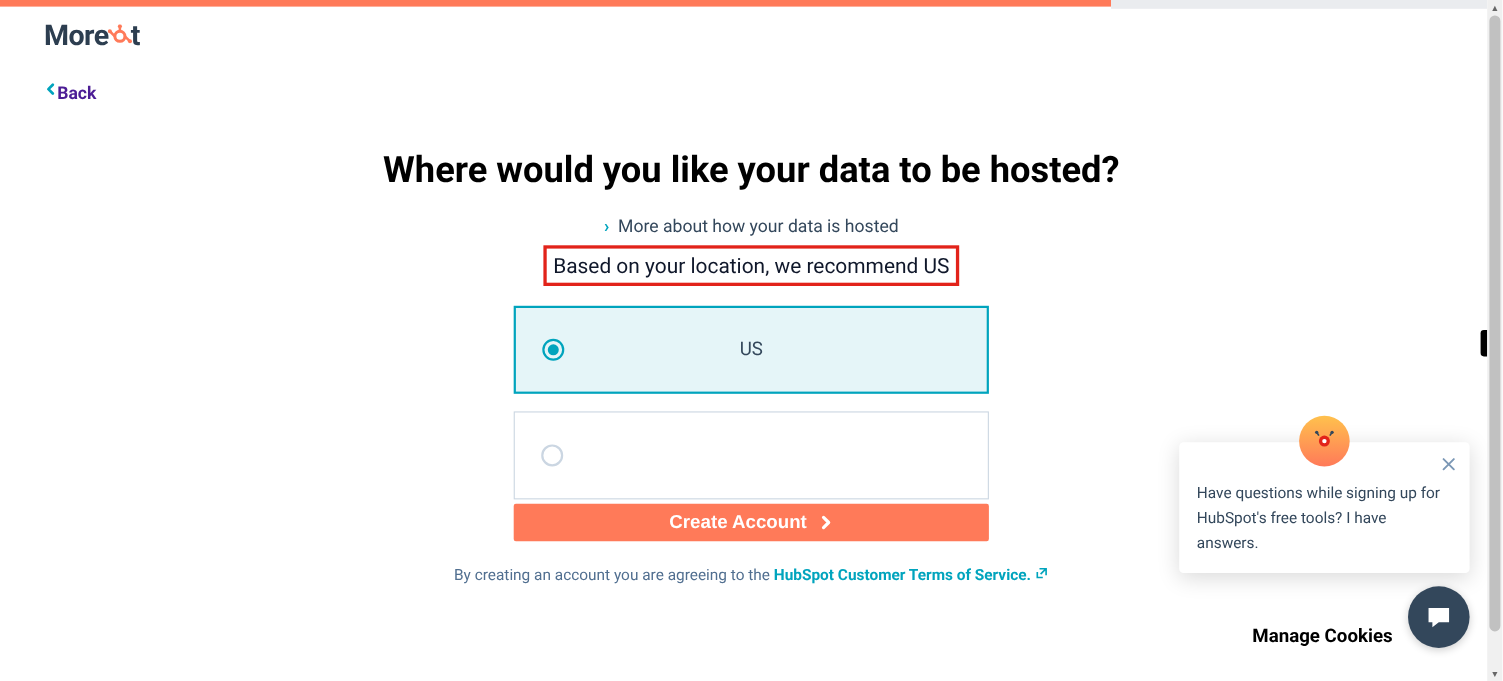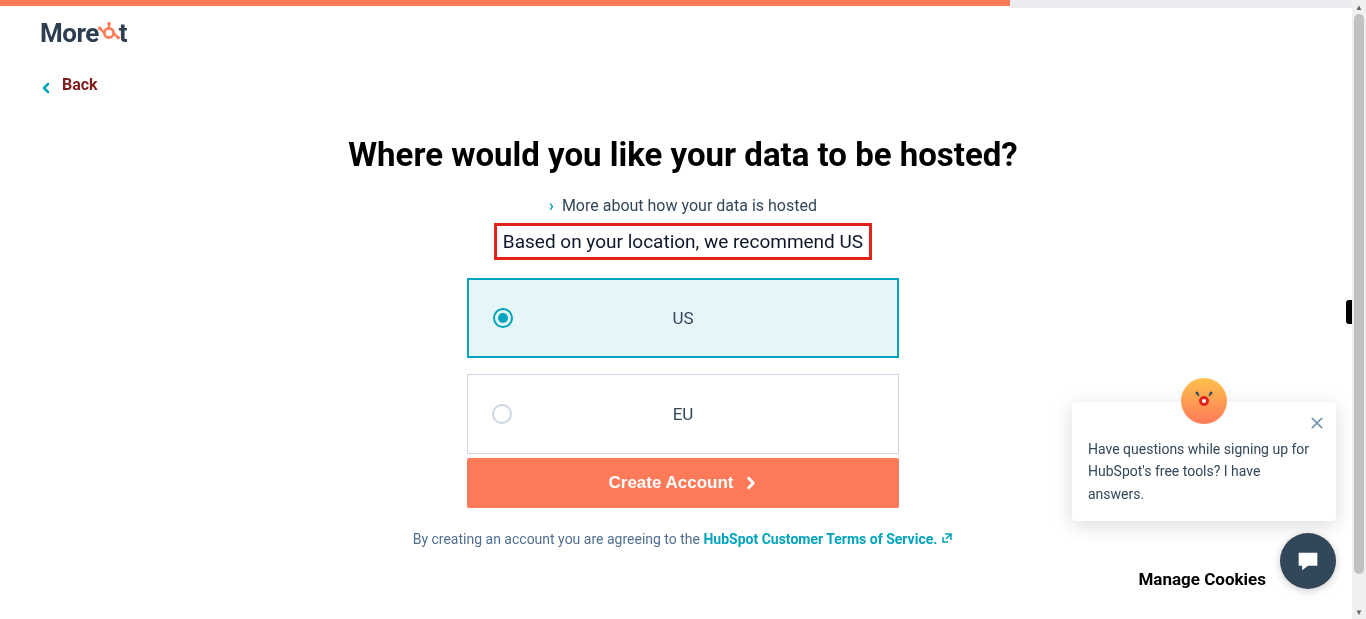--- a/index.html
+++ b/index.html
@@ -33,23 +33,22 @@
       font-size: 26px;
       font-weight: 700;
       color: #2d3e50;
       letter-spacing: -0.5px;
     }
     .back-link {
       position: absolute;
       top: 75px;
       left: 40px;
       display: flex;
-      align-items: flex-end;
-      gap: 10px;
-      color: #7f1d1d;
+      align-items: flex-start;
+      color: #4c1d95;
       font-weight: 700;
       font-size: 16px;
       cursor: pointer;
     }
     .back-link svg { width: 12px; height: 12px; }
     .main {
       position: absolute;
       top: 135px;
       left: 0;
       right: 0;
@@ -127,21 +126,21 @@
     .option.selected .radio-dot { display: block; }
     .option-label {
       flex: 1;
       text-align: center;
       font-size: 17px;
       color: #33475b;
       margin-left: -20px;
     }
     .create-btn {
       width: 432px;
-      height: 50px;
+      height: 34px;
       background: #ff7a59;
       color: #fff;
       border: none;
       font-size: 17px;
       font-weight: 600;
       display: flex;
       align-items: center;
       justify-content: center;
       gap: 10px;
       cursor: pointer;
@@ -295,21 +294,20 @@
 
   <div class="options">
     <div class="option selected">
       <div class="radio">
           <div class="radio-dot"></div>
         </div>
       <div class="option-label">US</div>
     </div>
     <div class="option">
       <div class="radio"></div>
-      <div class="option-label">EU</div>
     </div>
   </div>
 
   <button class="create-btn">
     <span>Create Account</span>
     <svg width="14" height="14" viewBox="0 0 12 12">
       <path d="M4 2 L8 6 L4 10" fill="none" stroke="#fff" stroke-width="2.5" stroke-linecap="round" stroke-linejoin="round"></path>
     </svg>
   </button>
 

